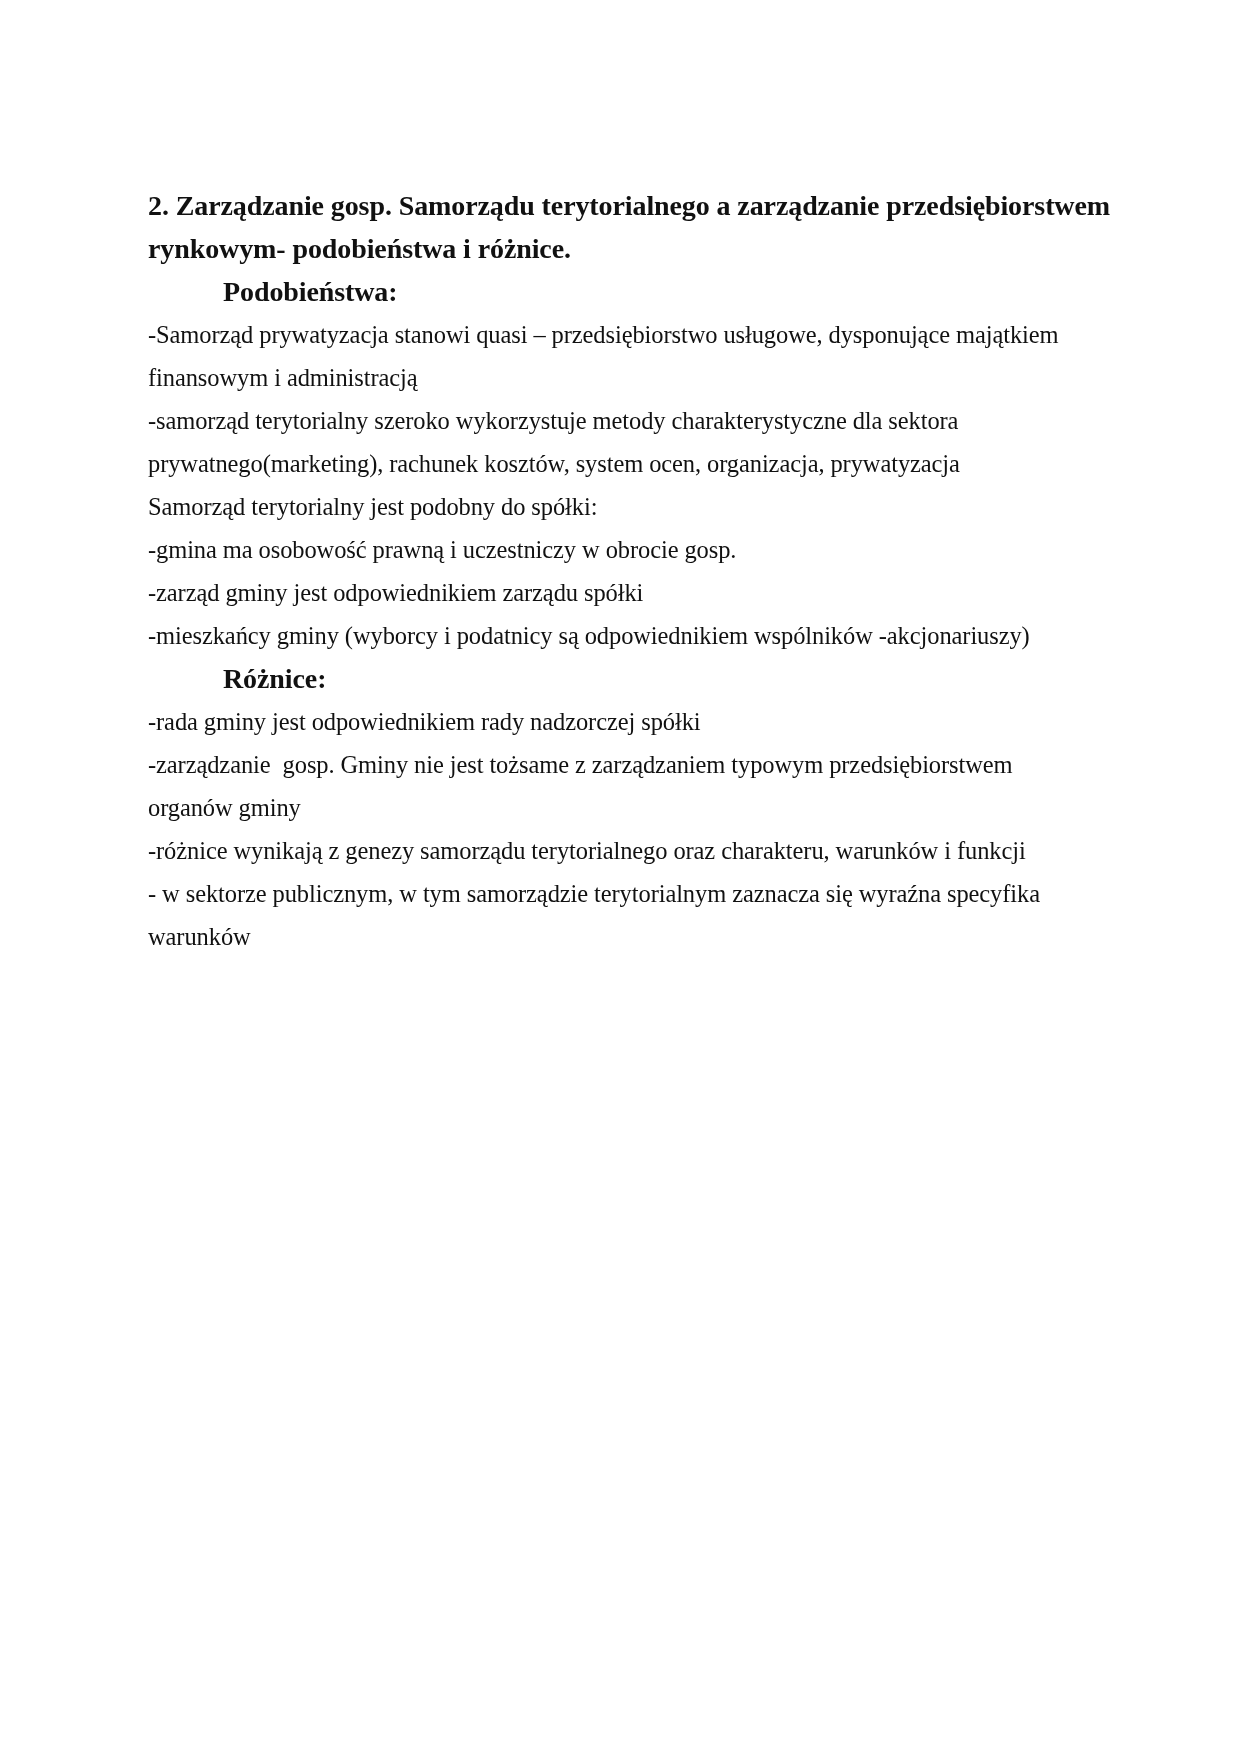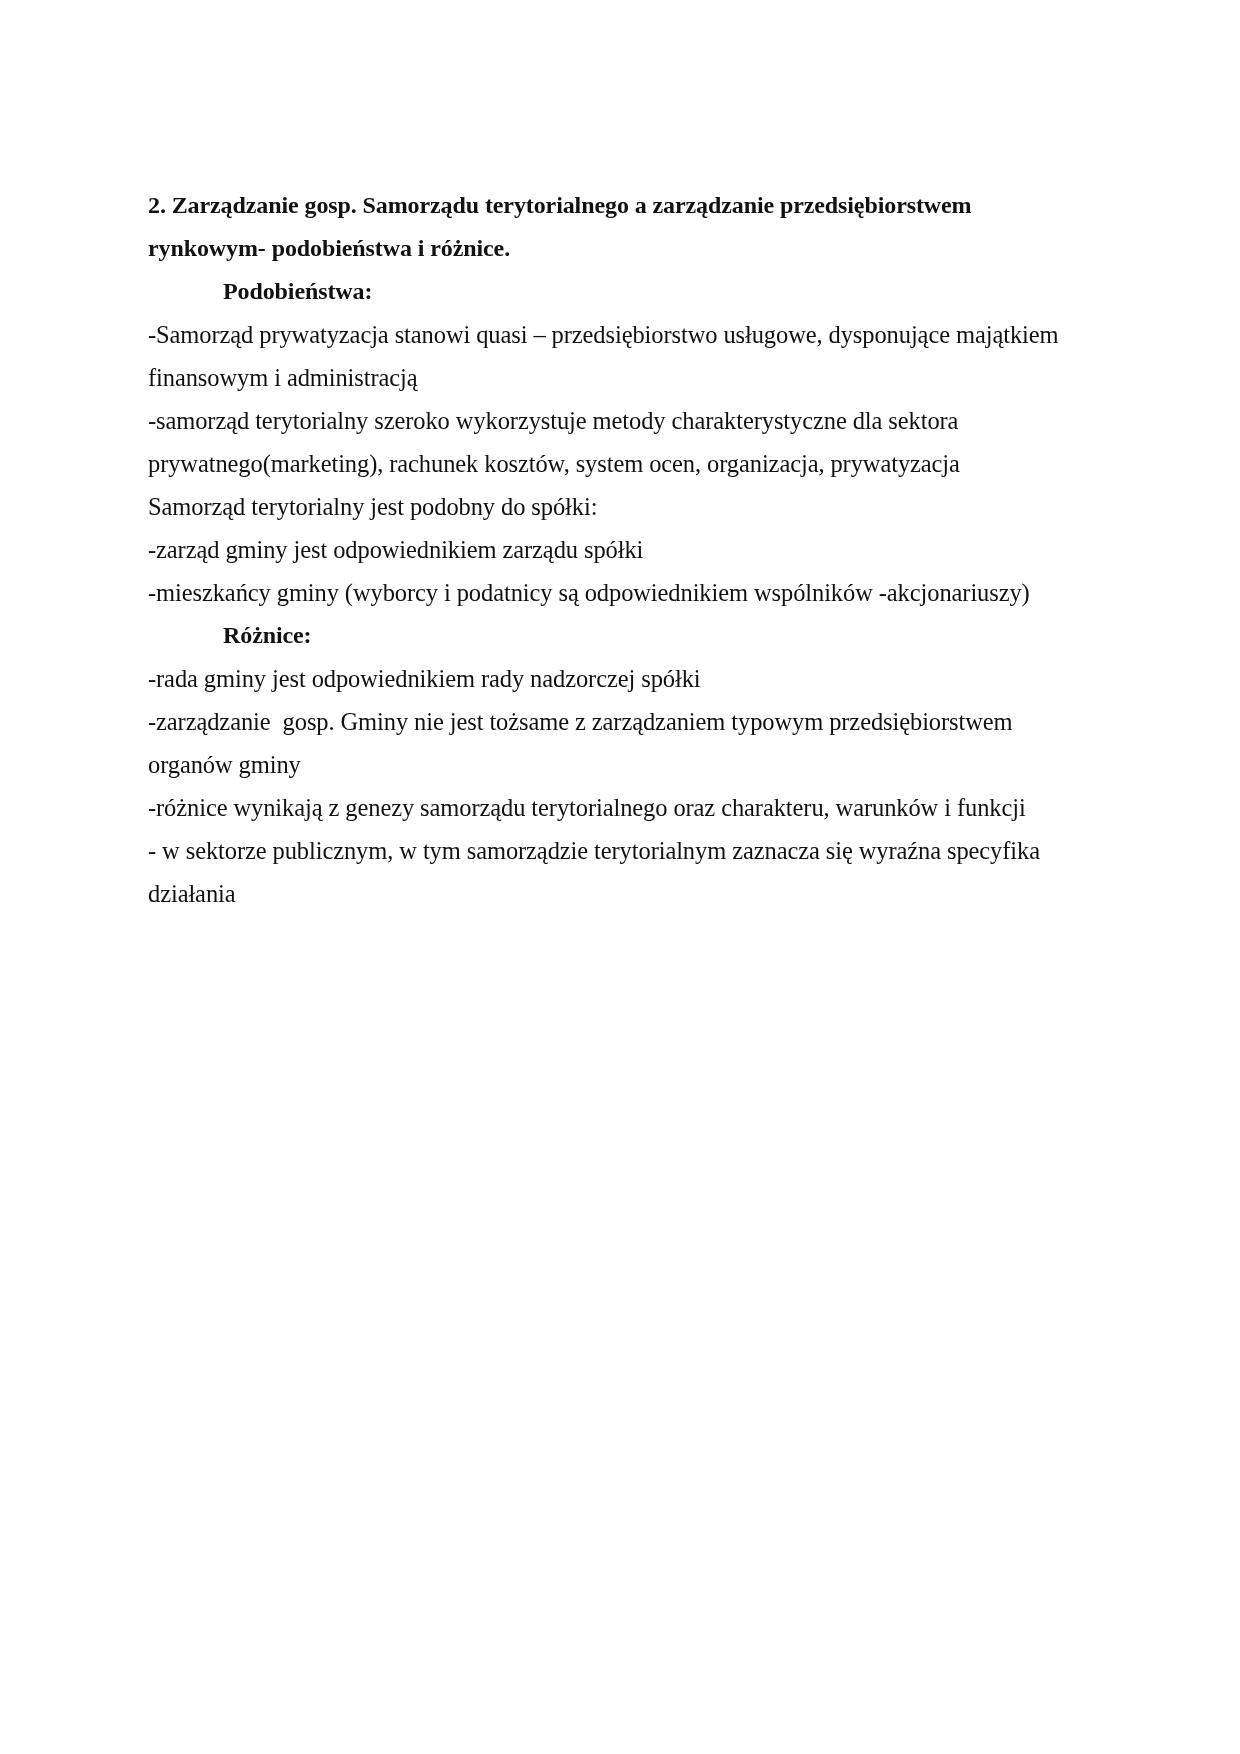--- a/index.html
+++ b/index.html
@@ -31,46 +31,47 @@
     }
     .line {
       height: 43px;
       line-height: 43px;
       font-size: 24.5px;
       white-space: pre;
       letter-spacing: -0.1px;
     }
     .bold {
       font-weight: bold;
-      font-size: 24px;
+      font-size: 28px;
     }
     .indent {
       padding-left: 75px;
     }
   </style>
 </head>
 <body>
 
 <div class="page">
   <div class="content">
 
     <div class="line bold">2. Zarządzanie gosp. Samorządu terytorialnego a zarządzanie przedsiębiorstwem</div>
     <div class="line bold">rynkowym- podobieństwa i różnice.</div>
 
     <div class="line bold indent">Podobieństwa:</div>
     <div class="line">-Samorząd prywatyzacja stanowi quasi – przedsiębiorstwo usługowe, dysponujące majątkiem</div>
     <div class="line">finansowym i administracją</div>
     <div class="line">-samorząd terytorialny szeroko wykorzystuje metody charakterystyczne dla sektora</div>
     <div class="line">prywatnego(marketing), rachunek kosztów, system ocen, organizacja, prywatyzacja</div>
     <div class="line">Samorząd terytorialny jest podobny do spółki:</div>
+    <div class="line">-gmina ma osobowość prawną i uczestniczy w obrocie gosp.</div>
     <div class="line">-zarząd gminy jest odpowiednikiem zarządu spółki</div>
     <div class="line">-mieszkańcy gminy (wyborcy i podatnicy są odpowiednikiem wspólników -akcjonariuszy)</div>
     <div class="line bold indent">Różnice:</div>
 
     <div class="line">-rada gminy jest odpowiednikiem rady nadzorczej spółki</div>
     <div class="line">-zarządzanie  gosp. Gminy nie jest tożsame z zarządzaniem typowym przedsiębiorstwem</div>
     <div class="line">organów gminy</div>
     <div class="line">-różnice wynikają z genezy samorządu terytorialnego oraz charakteru, warunków i funkcji</div>
     <div class="line">- w sektorze publicznym, w tym samorządzie terytorialnym zaznacza się wyraźna specyfika</div>
-    <div class="line">działania</div>
+    <div class="line">warunków</div>
 
   </div>
 </div>
 
 </body></html>

